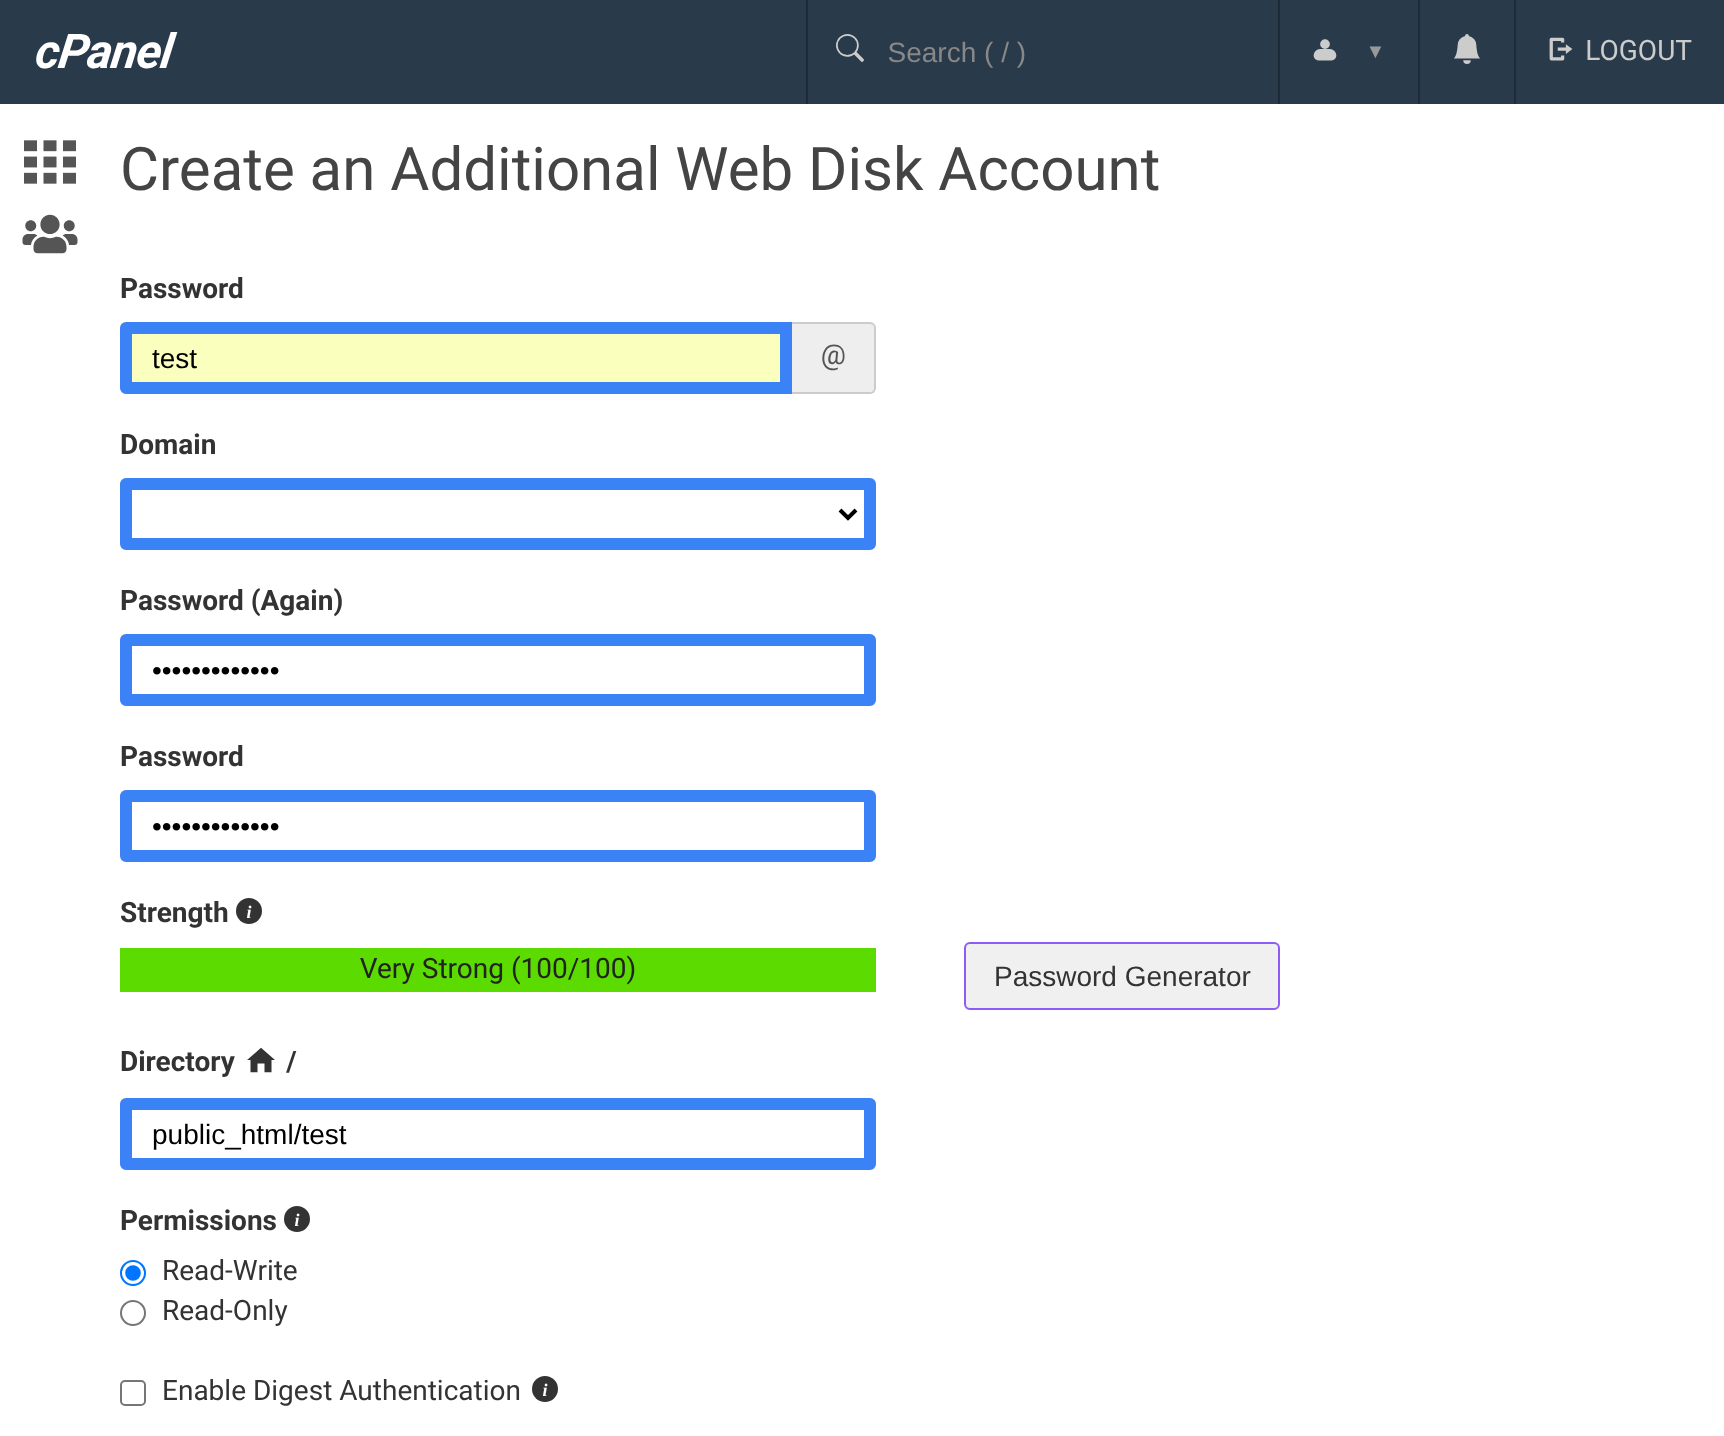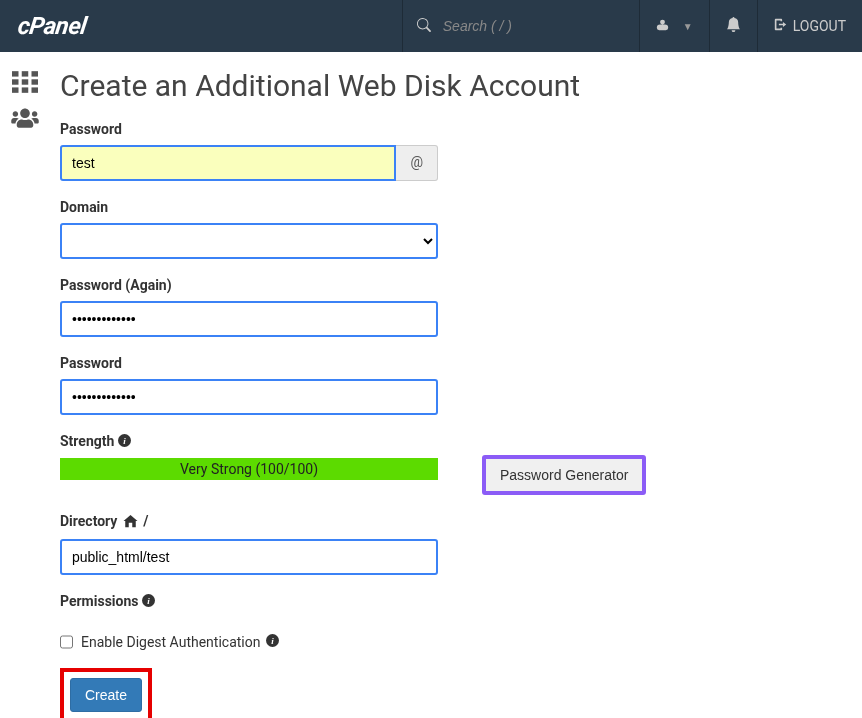--- a/index.html
+++ b/index.html
@@ -4,47 +4,47 @@
   <style>
     * { box-sizing: border-box; margin: 0; padding: 0; }
     body { font-family: -apple-system, BlinkMacSystemFont, "Segoe UI", Roboto, Arial, sans-serif; font-size: 14px; color: #333; background: #fff; }
     
     .header { background: #293a4a; height: 52px; display: flex; align-items: center; color: #fff; }
     .logo { padding: 0 18px; font-size: 24px; font-weight: bold; font-style: italic; letter-spacing: -0.5px; flex-shrink: 0; }
     .logo-text { display: inline-block; transform: skewX(-8deg); }
     .header-spacer { flex: 1; }
     .header-item { height: 52px; display: flex; align-items: center; padding: 0 16px; border-left: 1px solid #1e2b37; color: #ccc; font-size: 14px; cursor: pointer; }
     .search-box { display: flex; align-items: center; height: 52px; border-left: 1px solid #1e2b37; padding: 0 14px; min-width: 175px; }
-    .search-input { background: transparent; border: none; color: #eab308; font-size: 14px; outline: none; width: 100%; font-style: italic; }
+    .search-input { background: transparent; border: none; color: #eab308; font-size: 14px; outline: none; width: 100%; }
     .search-input::placeholder { color: #888; }
     .dropdown-arrow { font-size: 10px; margin-left: 8px; color: #999; }
     
     .layout { display: flex; }
     .sidebar { width: 50px; padding-top: 12px; flex-shrink: 0; }
     .sidebar-btn { width: 40px; height: 34px; display: flex; align-items: center; justify-content: center; color: #555; cursor: pointer; margin: 2px auto; }
     .content { flex: 1; padding: 16px 20px 30px 10px; max-width: 800px; }
     
-    h1 { font-size: 30px; font-weight: 400; color: #444; margin-bottom: 18px; }
+    h1 { font-size: 30px; font-weight: 400; color: #444; margin-bottom: 34px; }
     
     .form-group { margin-bottom: 18px; }
     .form-label { font-weight: bold; margin-bottom: 8px; display: block; }
     .label-icon { font-size: 13px; vertical-align: middle; }
     
     .input-group { display: flex; width: 378px; }
     .input-group input { flex: 1; }
     .input-addon { background: #eee; border: 1px solid #ccc; border-left: none; padding: 8px 14px; color: #555; border-radius: 0 3px 3px 0; }
     
-    input[type="text"], input[type="password"], select { border: 2px solid #3b82f6; padding: 8px 10px; font-size: 14px; border-radius: 3px; height: 36px; width: 378px; }
+    input[type="text"], input[type="password"], select { border: 6px solid #3b82f6; padding: 8px 10px; font-size: 14px; border-radius: 3px; height: 36px; width: 378px; }
     input.autofill { background: #faffbd; }
     select { background: #fff; }
     
     .strength-row { display: flex; align-items: flex-start; gap: 44px; }
     .strength-col { width: 378px; }
     .strength-bar { background: #5cdb00; text-align: center; padding: 3px 14px; color: #222; font-size: 14px; width: 378px; }
-    .btn-gen { background: #f0f0f0; border: 4px solid #8b5cf6; padding: 8px 14px; border-radius: 3px; color: #333; cursor: pointer; margin-top: 22px; font-size: 14px; }
+    .btn-gen { background: #f0f0f0; border: 1px solid #8b5cf6; padding: 8px 14px; border-radius: 3px; color: #333; cursor: pointer; margin-top: 22px; font-size: 14px; }
     
     .radio-group { margin-top: 6px; }
     .radio-item { display: flex; align-items: center; margin-bottom: 4px; }
     .radio-item input { margin-right: 8px; }
     .checkbox-item { display: flex; margin-top: 24px; margin-bottom: 14px; }
     .checkbox-item input { margin-right: 8px; }
     .checkbox-item .label-icon { margin-left: 6px; }
     
     .highlight-box { border: 4px solid #e60000; display: inline-block; padding: 6px; }
     .btn-create { background: #337ab7; color: #fff; border: 1px solid #2e6da4; padding: 8px 14px; border-radius: 3px; cursor: pointer; font-size: 14px; }
@@ -178,20 +178,30 @@
     <div class="form-group">
       <label class="form-label">
         <span>Permissions</span>
         <span class="label-icon">
           <svg width="13" height="13" viewBox="0 0 16 16" fill="#333">
               <circle cx="8" cy="8" r="8"></circle>
               <text x="8" y="12" text-anchor="middle" fill="#fff" font-size="11" font-family="serif" font-style="italic" font-weight="bold">i</text>
             </svg>
         </span>
       </label>
+      <div class="radio-group">
+        <div class="radio-item">
+          <input type="radio" name="perm" checked="" style="">
+          <span>Read-Write</span>
+        </div>
+        <div class="radio-item">
+          <input type="radio" name="perm" style="">
+          <span>Read-Only</span>
+        </div>
+      </div>
       <div class="checkbox-item">
         <input type="checkbox" style="">
         <span>Enable Digest Authentication</span>
         <span class="label-icon">
           <svg width="13" height="13" viewBox="0 0 16 16" fill="#333">
               <circle cx="8" cy="8" r="8"></circle>
               <text x="8" y="12" text-anchor="middle" fill="#fff" font-size="11" font-family="serif" font-style="italic" font-weight="bold">i</text>
             </svg>
         </span>
       </div>

